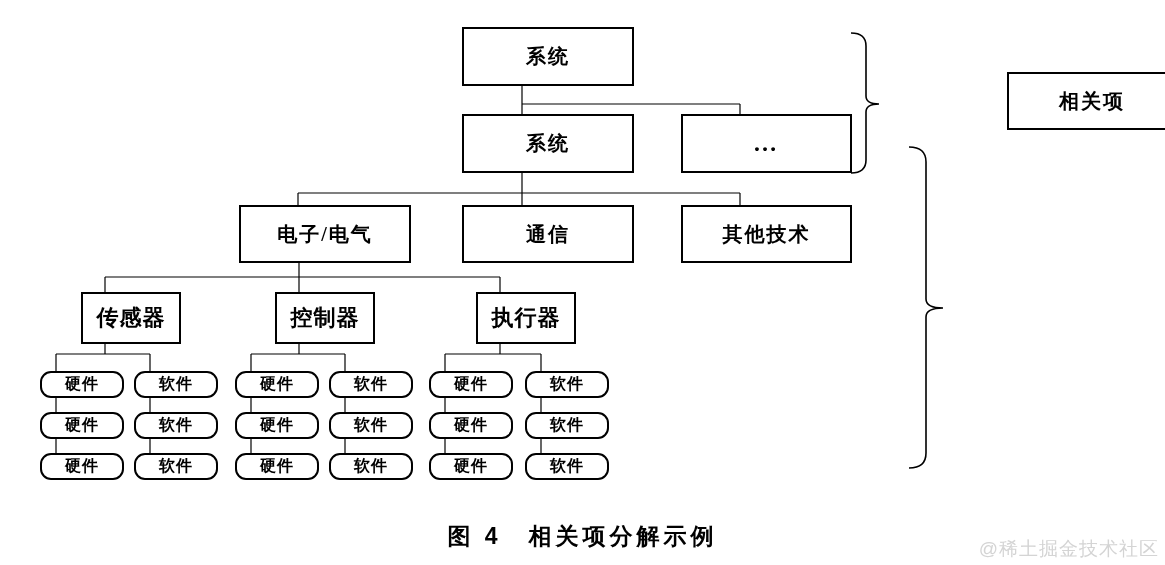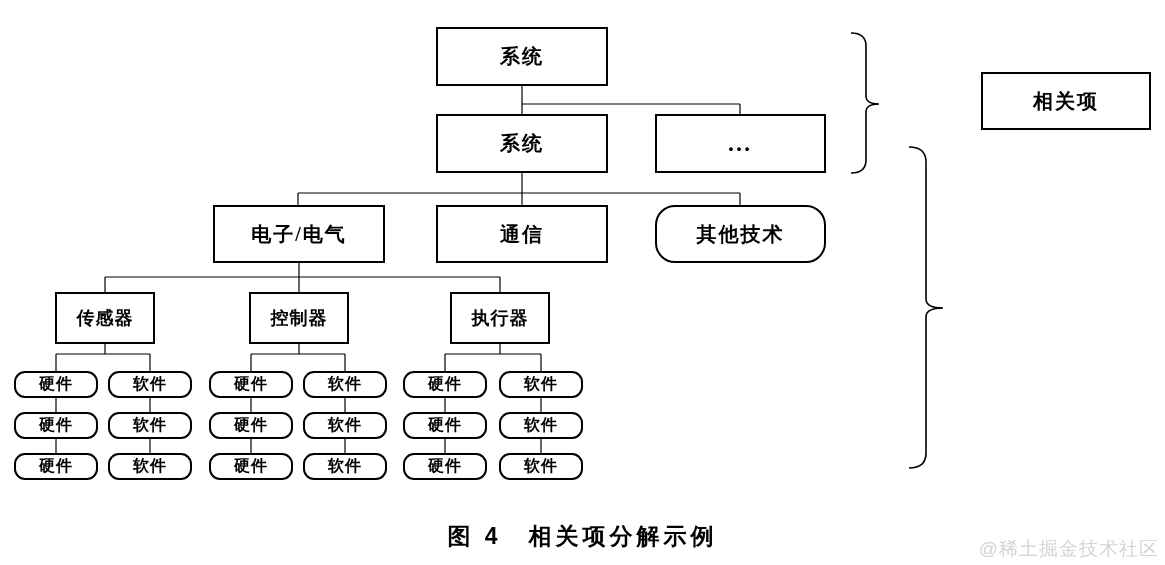--- a/index.html
+++ b/index.html
@@ -13,23 +13,24 @@
   }
   svg.lines{position:absolute;left:0;top:0;}
   .box{
     position:absolute;
     box-sizing:border-box;
     border:2px solid #000;
     background:#fff;
     display:flex;align-items:center;justify-content:center;
     font-weight:bold;
     white-space:nowrap;
+    margin-left:26px;
   }
   .lv-big{font-size:20px;letter-spacing:2px;}
-  .lv-mid{font-size:18px;letter-spacing:1px;}
+  .lv-mid{font-size:22px;letter-spacing:1px;}
   .leaf{width:84px;height:27px;font-size:16px;letter-spacing:1px;border-radius:11px;}
   .ellipsis-box{font-size:24px;letter-spacing:3px;}
   
   .c0{left:14px}.c1{left:108px}.c2{left:209px}.c3{left:303px}.c4{left:403px}.c5{left:499px}
   
   .r0{top:371px}.r1{top:412px}.r2{top:453px}
   .caption{
     position:absolute;left:0;top:521px;width:1165px;
     text-align:center;
     font-size:23px;font-weight:bold;letter-spacing:4px;
@@ -106,21 +107,21 @@
   <div class="box ellipsis-box" style="left:655px;top:114px;width:171px;height:59px;">
       <span>…</span>
     </div>
 
   <div class="box lv-big" style="left:213px;top:205px;width:172px;height:58px;">
       <span>电子/电气</span>
     </div>
   <div class="box lv-big" style="left:436px;top:205px;width:172px;height:58px;">
       <span>通信</span>
     </div>
-  <div class="box lv-big" style="left:655px;top:205px;width:171px;height:58px;border-radius:20px;">
+  <div class="box lv-big" style="left:655px;top:205px;width:171px;height:58px;">
       <span>其他技术</span>
     </div>
 
   <div class="box lv-mid" style="left:55px;top:292px;width:100px;height:52px;">
       <span>传感器</span>
     </div>
   <div class="box lv-mid" style="left:249px;top:292px;width:100px;height:52px;">
       <span>控制器</span>
     </div>
   <div class="box lv-mid" style="left:450px;top:292px;width:100px;height:52px;">

